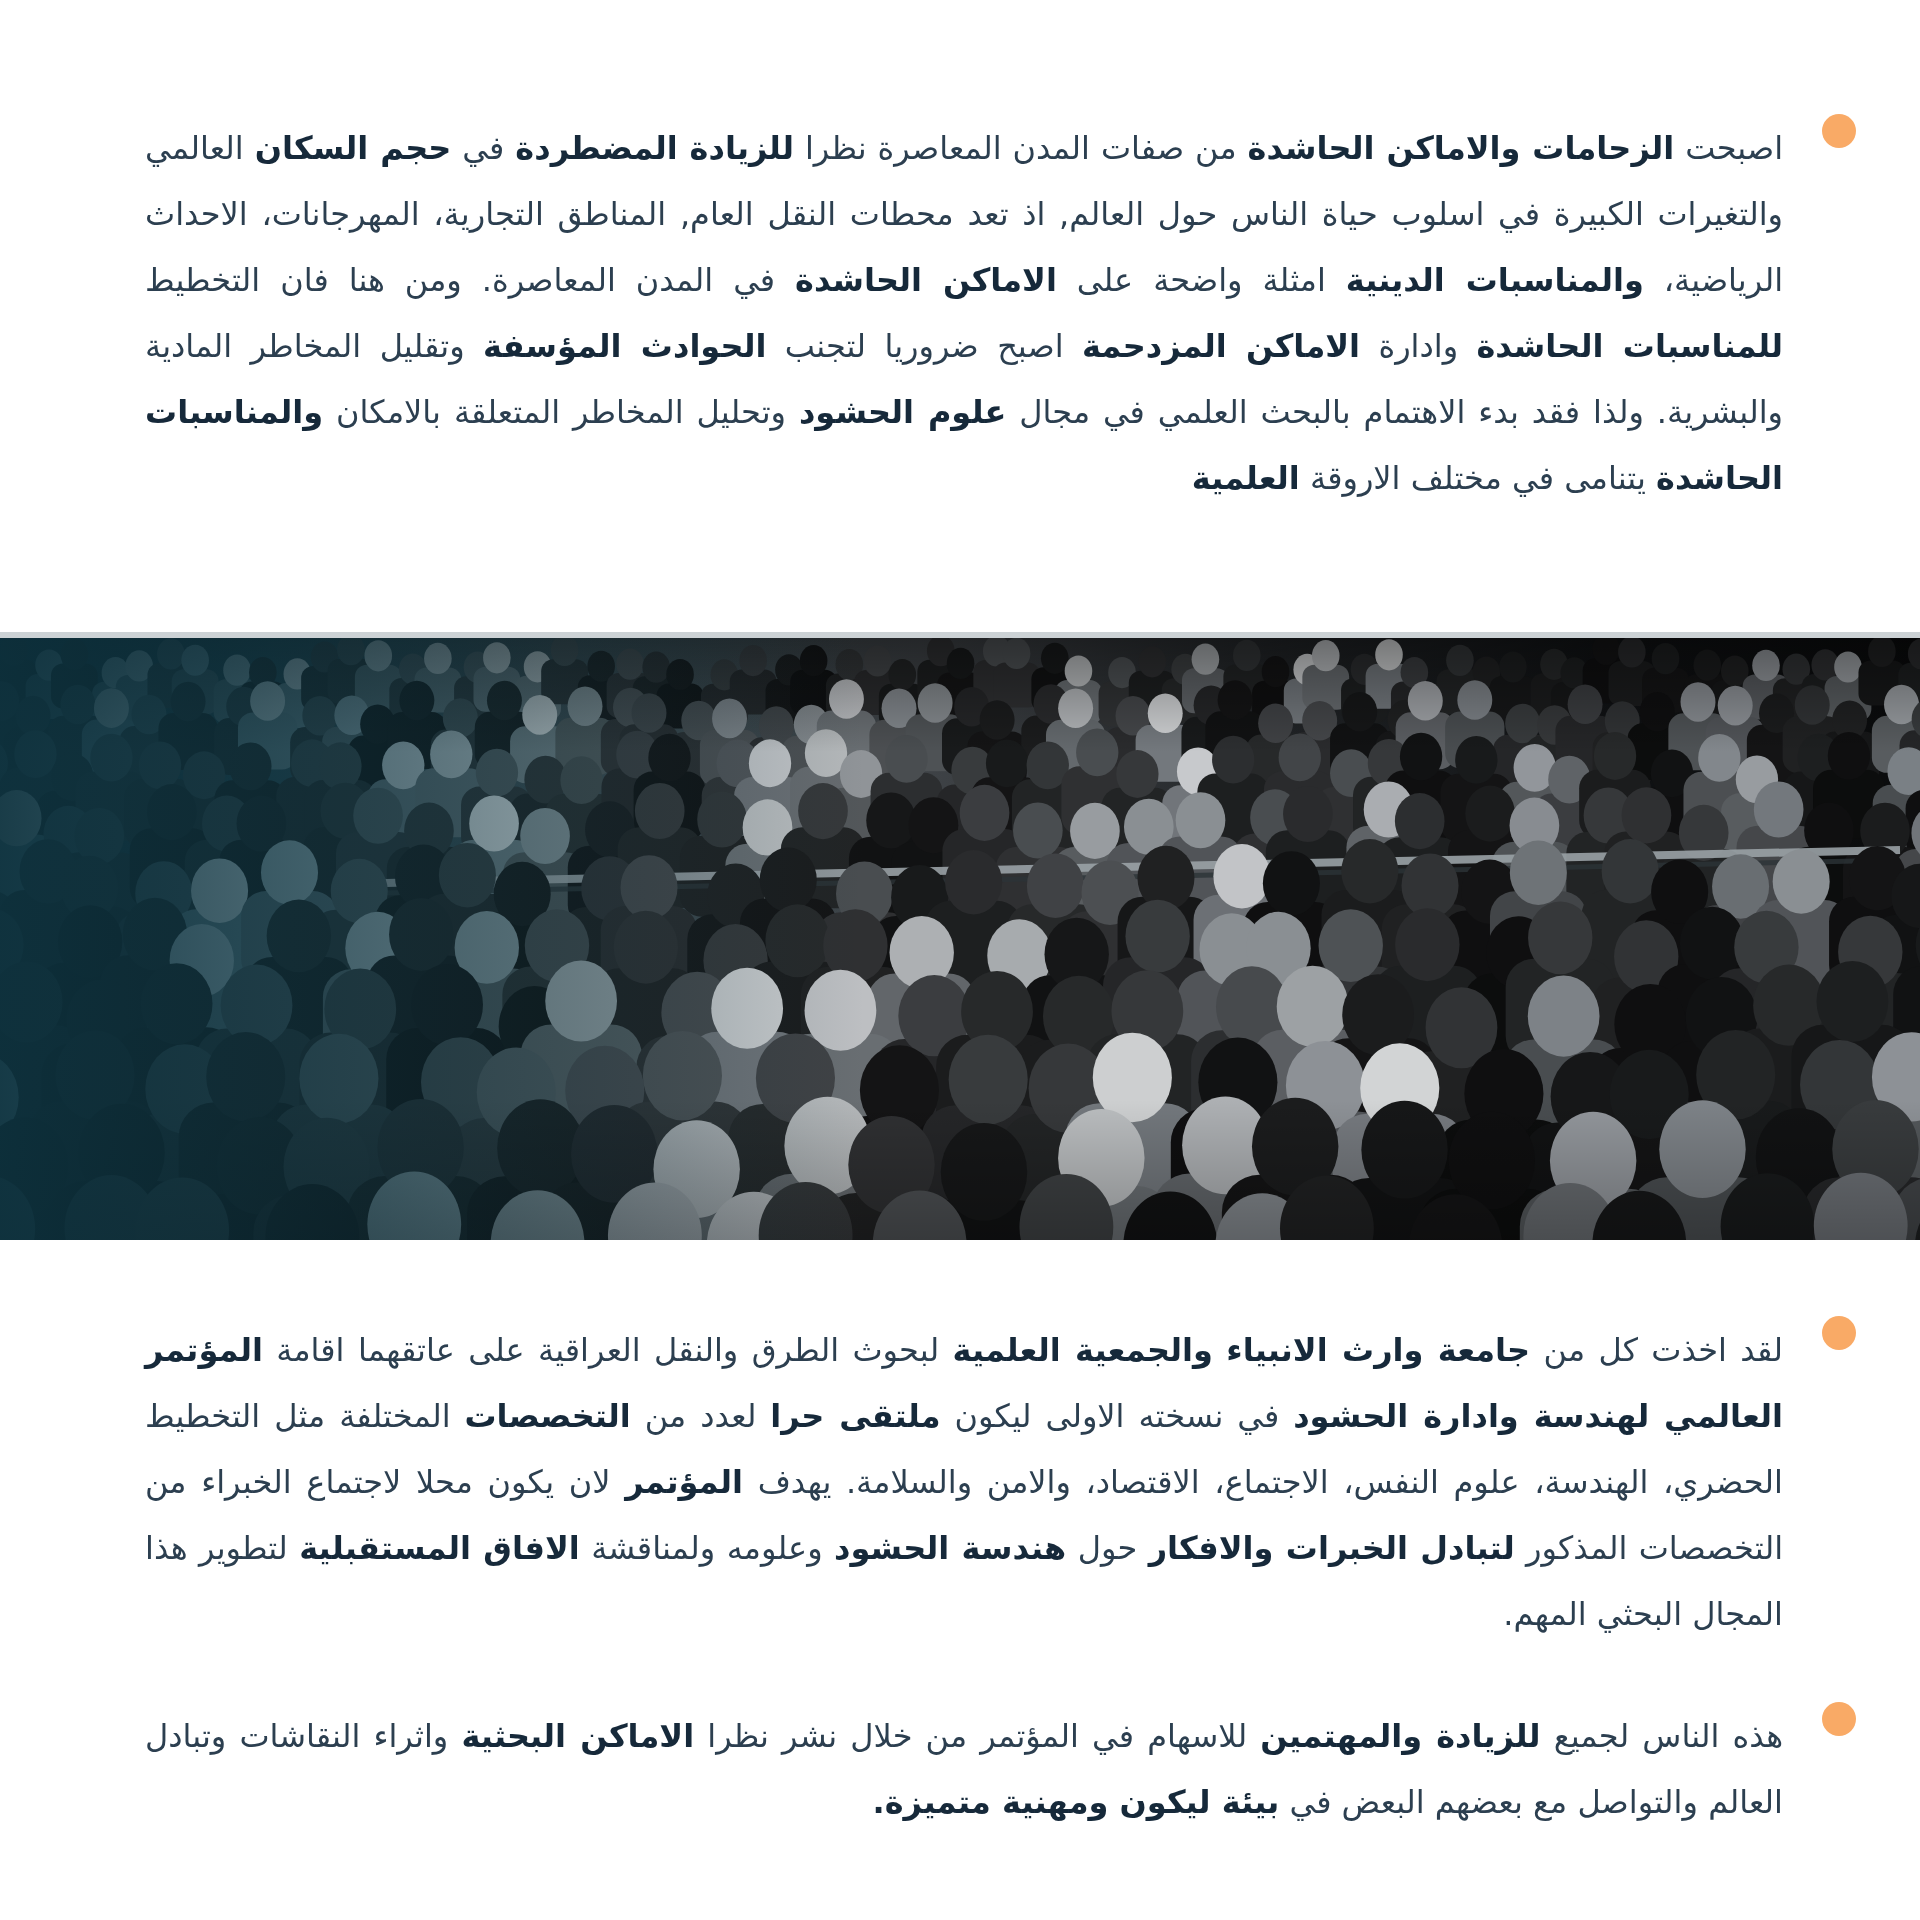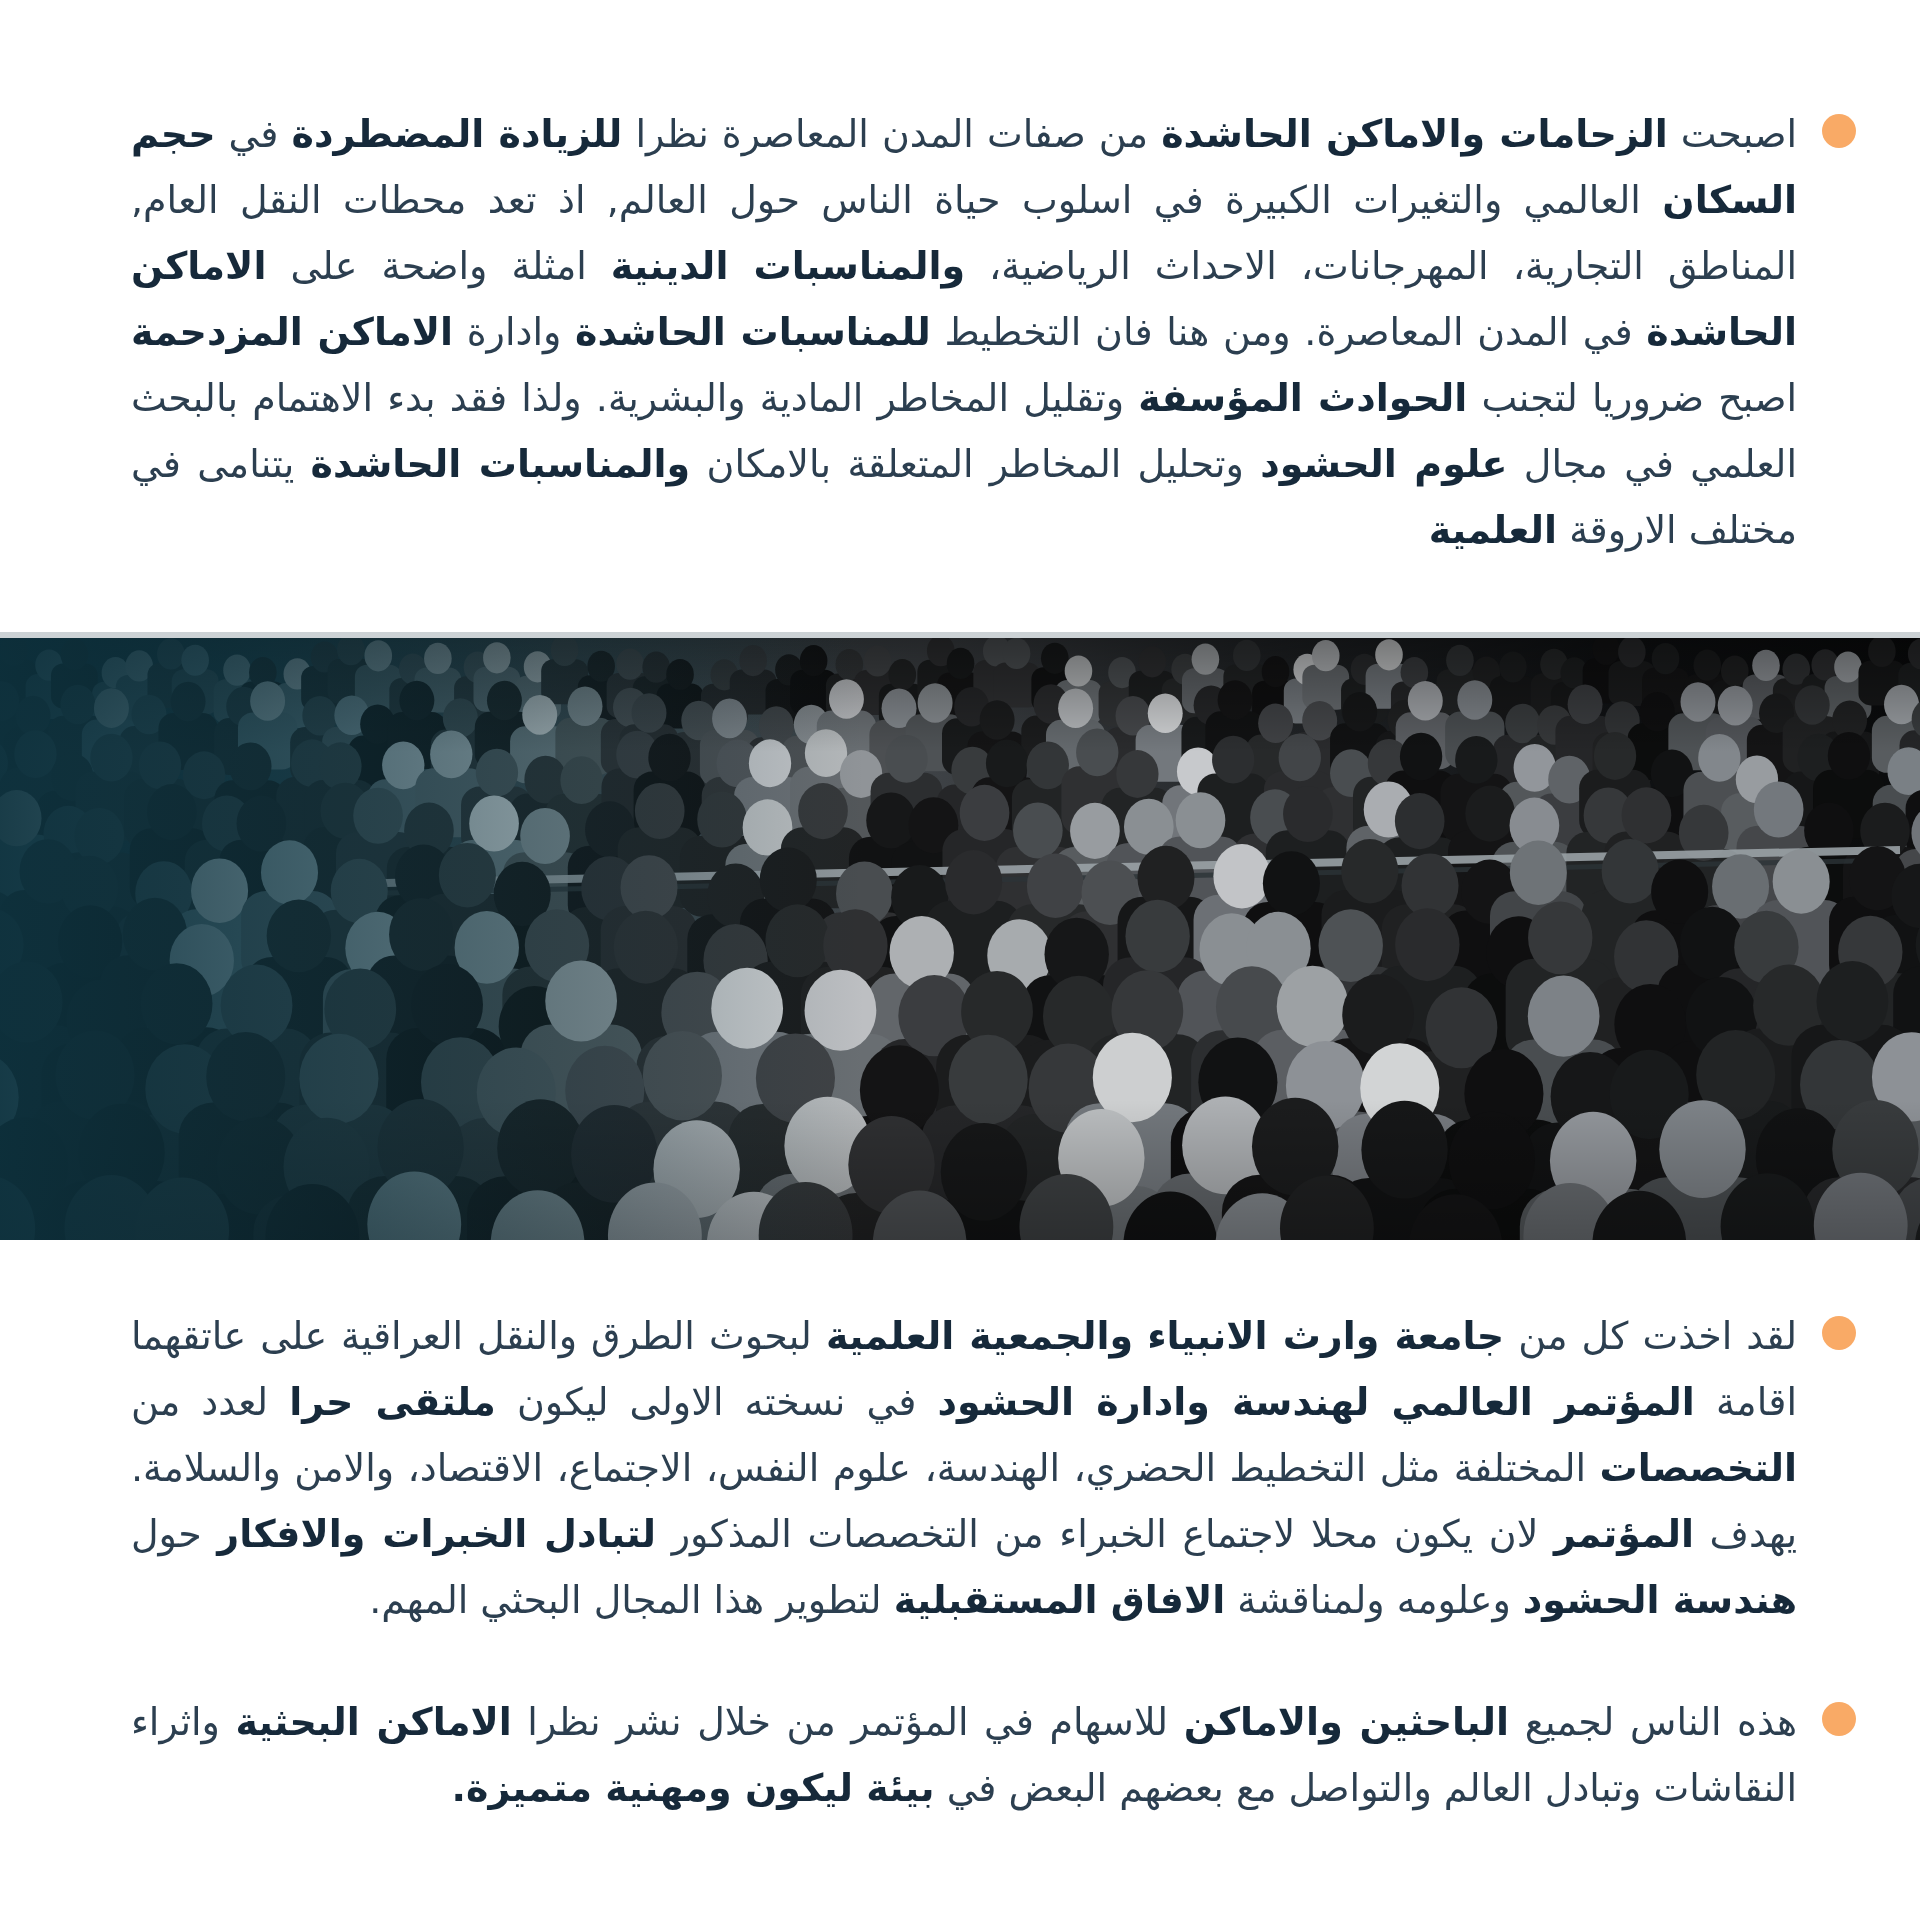--- a/index.html
+++ b/index.html
@@ -11,23 +11,23 @@
   }
   .para{
     position:absolute;right:64px;left:128px;
     display:flex;gap:22px;align-items:flex-start;
   }
   .bullet{
     flex:0 0 auto;width:34px;height:34px;border-radius:50%;
     background:var(--bullet,#f9aa66);margin-top:16px;
   }
   .ptext{
-    flex:1 1 auto;margin:3px;
+    flex:1 1 auto;margin:17px;
     color:var(--text,#2c3f50);
-    font-size:38px;line-height:66px;
+    font-size:32px;line-height:66px;
     text-align:justify;text-justify:inter-word;
   }
   .ptext .seg.bold{font-weight:700;color:var(--bold,#16293a);}
   .photo{
     position:absolute;left:0;top:632px;width:1920px;height:608px;margin:0;
     background:#1a2a30;
   }
   .photo svg{display:block;width:1920px;height:608px;}
 </style>
 </head>
@@ -784,14 +784,14 @@
   </svg>
 </figure>
 
 <section class="para" style="top:1300px">
   <span class="bullet"></span>
   <p class="ptext"><span class="seg">لقد اخذت كل من </span><span class="seg bold">جامعة وارث الانبياء</span><span class="seg"> </span><span class="seg bold">والجمعية العلمية</span><span class="seg"> لبحوث الطرق والنقل العراقية على عاتقهما اقامة </span><span class="seg bold">المؤتمر العالمي لهندسة وادارة الحشود</span><span class="seg"> في نسخته الاولى ليكون </span><span class="seg bold">ملتقى حرا</span><span class="seg"> لعدد من </span><span class="seg bold">التخصصات</span><span class="seg"> المختلفة مثل التخطيط الحضري، الهندسة، علوم النفس، الاجتماع، الاقتصاد، والامن والسلامة. يهدف </span><span class="seg bold">المؤتمر</span><span class="seg"> لان يكون محلا لاجتماع الخبراء من التخصصات المذكور </span><span class="seg bold">لتبادل الخبرات والافكار</span><span class="seg"> حول </span><span class="seg bold">هندسة الحشود</span><span class="seg"> وعلومه ولمناقشة </span><span class="seg bold">الافاق المستقبلية</span><span class="seg"> لتطوير هذا المجال البحثي المهم.</span></p>
 </section>
 
 <section class="para" style="top:1686px">
   <span class="bullet"></span>
-  <p class="ptext"><span class="seg">هذه الناس لجميع </span><span class="seg bold">الباحثين والاماكن</span><span class="seg"> للاسهام في المؤتمر من خلال نشر نظرا </span><span class="seg bold">الاماكن البحثية</span><span class="seg"> واثراء النقاشات وتبادل العالم والتواصل مع بعضهم البعض في </span><span class="seg bold">بيئة ليكون ومهنية متميزة.</span></p>
+  <p class="ptext"><span class="seg">هذه الناس لجميع </span><span class="seg bold">للزيادة والمهتمين</span><span class="seg"> للاسهام في المؤتمر من خلال نشر نظرا </span><span class="seg bold">الاماكن البحثية</span><span class="seg"> واثراء النقاشات وتبادل العالم والتواصل مع بعضهم البعض في </span><span class="seg bold">بيئة ليكون ومهنية متميزة.</span></p>
 </section>
 
 </body></html>

